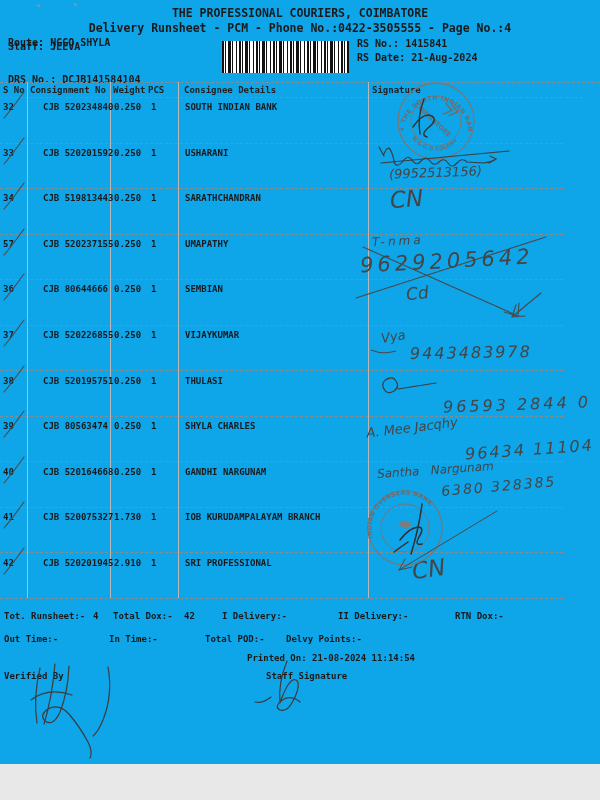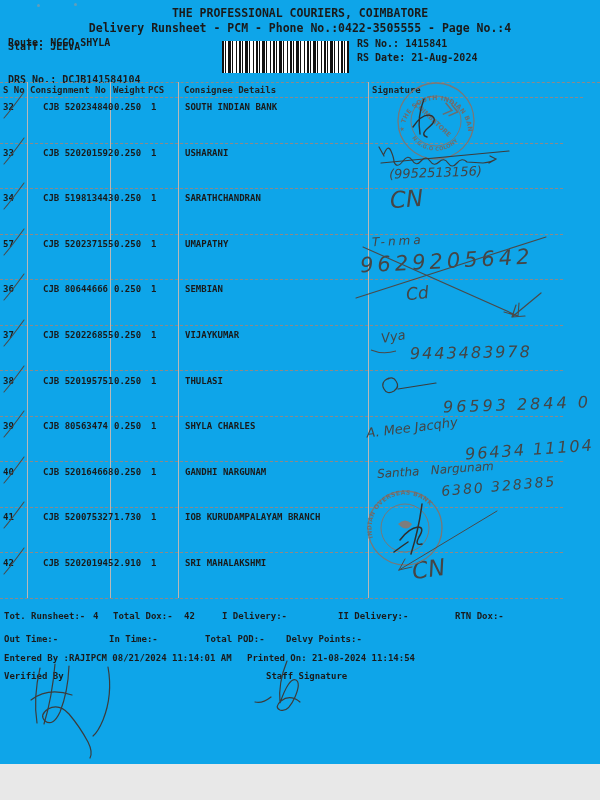--- a/index.html
+++ b/index.html
@@ -137,37 +137,36 @@
     <span class="cell c1">CJB 520075327</span>
     <span class="cell c2">1.730</span>
     <span class="cell c3">1</span>
     <span class="cell c4">IOB KURUDAMPALAYAM BRANCH</span>
   </div>
   <div class="trow" style="top:558px">
     <span class="cell c0">42</span>
     <span class="cell c1">CJB 520201945</span>
     <span class="cell c2">2.910</span>
     <span class="cell c3">1</span>
-    <span class="cell c4">SRI MAHALAKSHMI</span>
+    <span class="cell c4">SRI PROFESSIONAL</span>
   </div>
 
   <div class="t" style="left:4px;top:611px">Tot. Runsheet:-</div>
   <div class="t" style="left:93px;top:611px">4</div>
   <div class="t" style="left:113px;top:611px">Total Dox:-</div>
   <div class="t" style="left:184px;top:611px">42</div>
   <div class="t" style="left:222px;top:611px">I Delivery:-</div>
   <div class="t" style="left:338px;top:611px">II Delivery:-</div>
   <div class="t" style="left:455px;top:611px">RTN Dox:-</div>
 
   <div class="t" style="left:4px;top:634px">Out Time:-</div>
   <div class="t" style="left:109px;top:634px">In Time:-</div>
   <div class="t" style="left:205px;top:634px">Total POD:-</div>
   <div class="t" style="left:286px;top:634px">Delvy Points:-</div>
 
-  <div class="t" style="left:4px;top:653px">Entered By :RAJIPCM 08/21/2024 11:14:01 AM</div>
   <div class="t" style="left:247px;top:653px">Printed On: 21-08-2024 11:14:54</div>
 
   <div class="t" style="left:4px;top:671px">Verified By</div>
   <div class="t" style="left:266px;top:671px">Staff Signature</div>
 
   <div class="hw" style="left:389px;top:165px;font-size:13px;transform:rotate(-2deg)">(9952513156)</div>
   <div class="hw" style="left:390px;top:186px;font-size:23px;transform:rotate(-4deg)">CN</div>
   <div class="hw" style="left:372px;top:234px;font-size:12px;letter-spacing:3px;transform:rotate(-3deg)">T-nma</div>
   <div class="hw" style="left:360px;top:249px;font-size:21px;letter-spacing:4px;transform:rotate(-3deg)">9629205642</div>
   <div class="hw" style="left:406px;top:283px;font-size:17px;transform:rotate(-6deg)">Cd</div>

